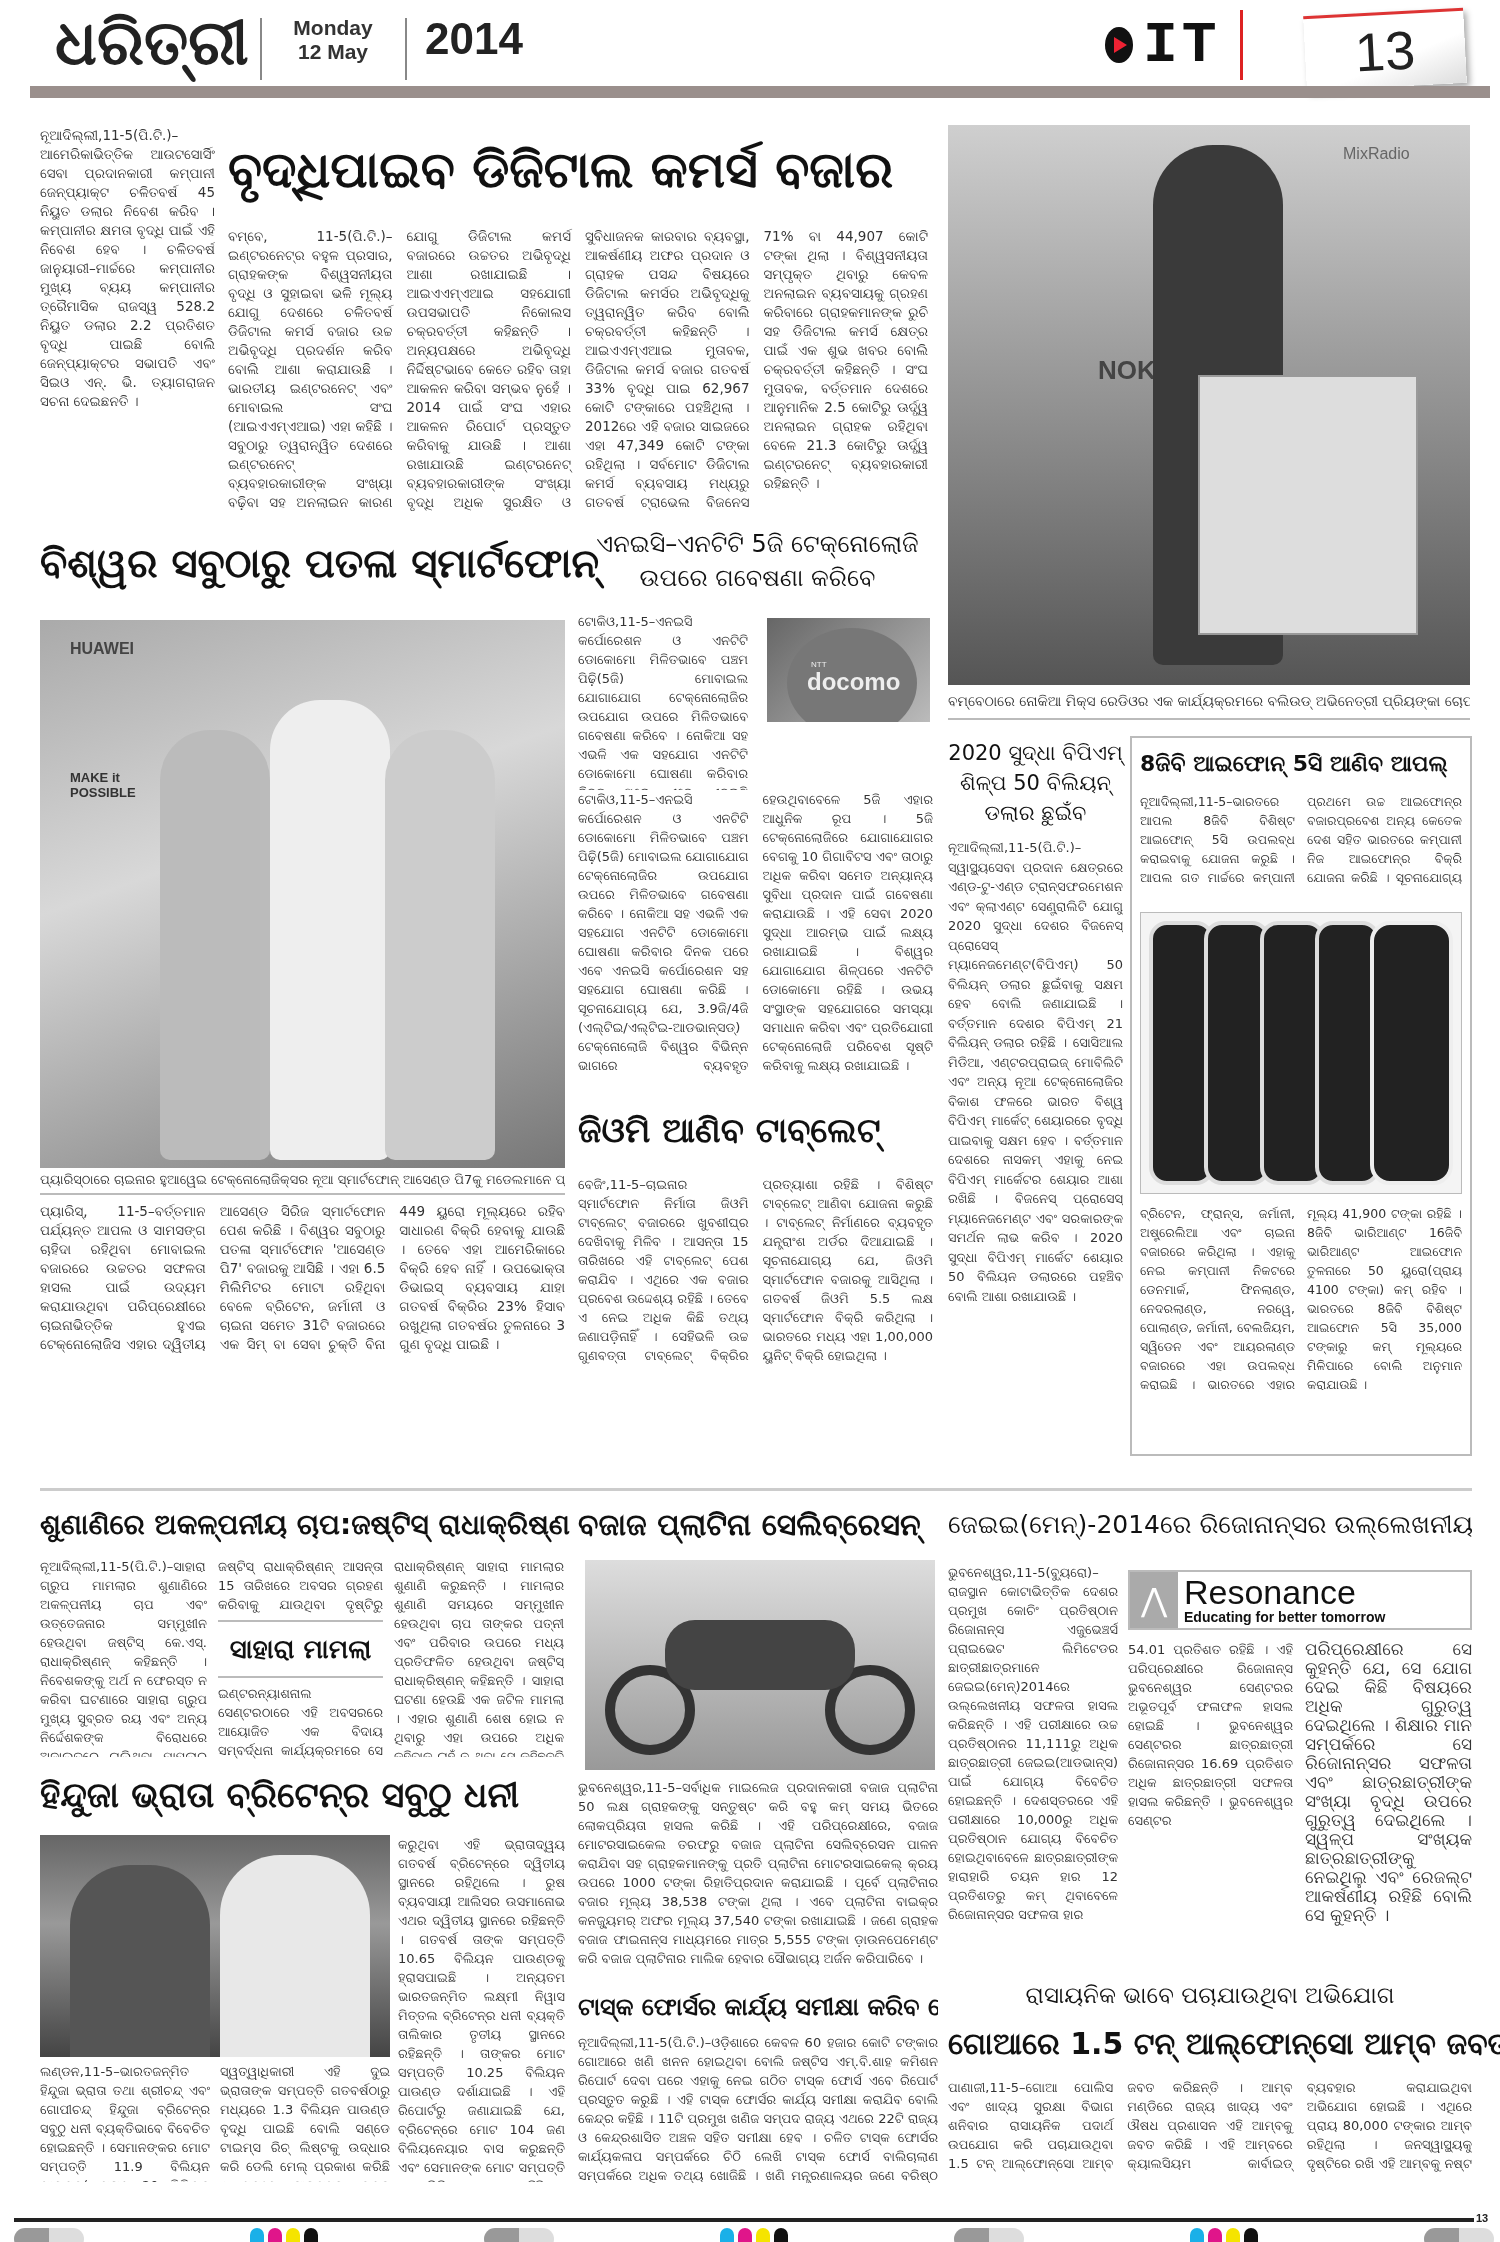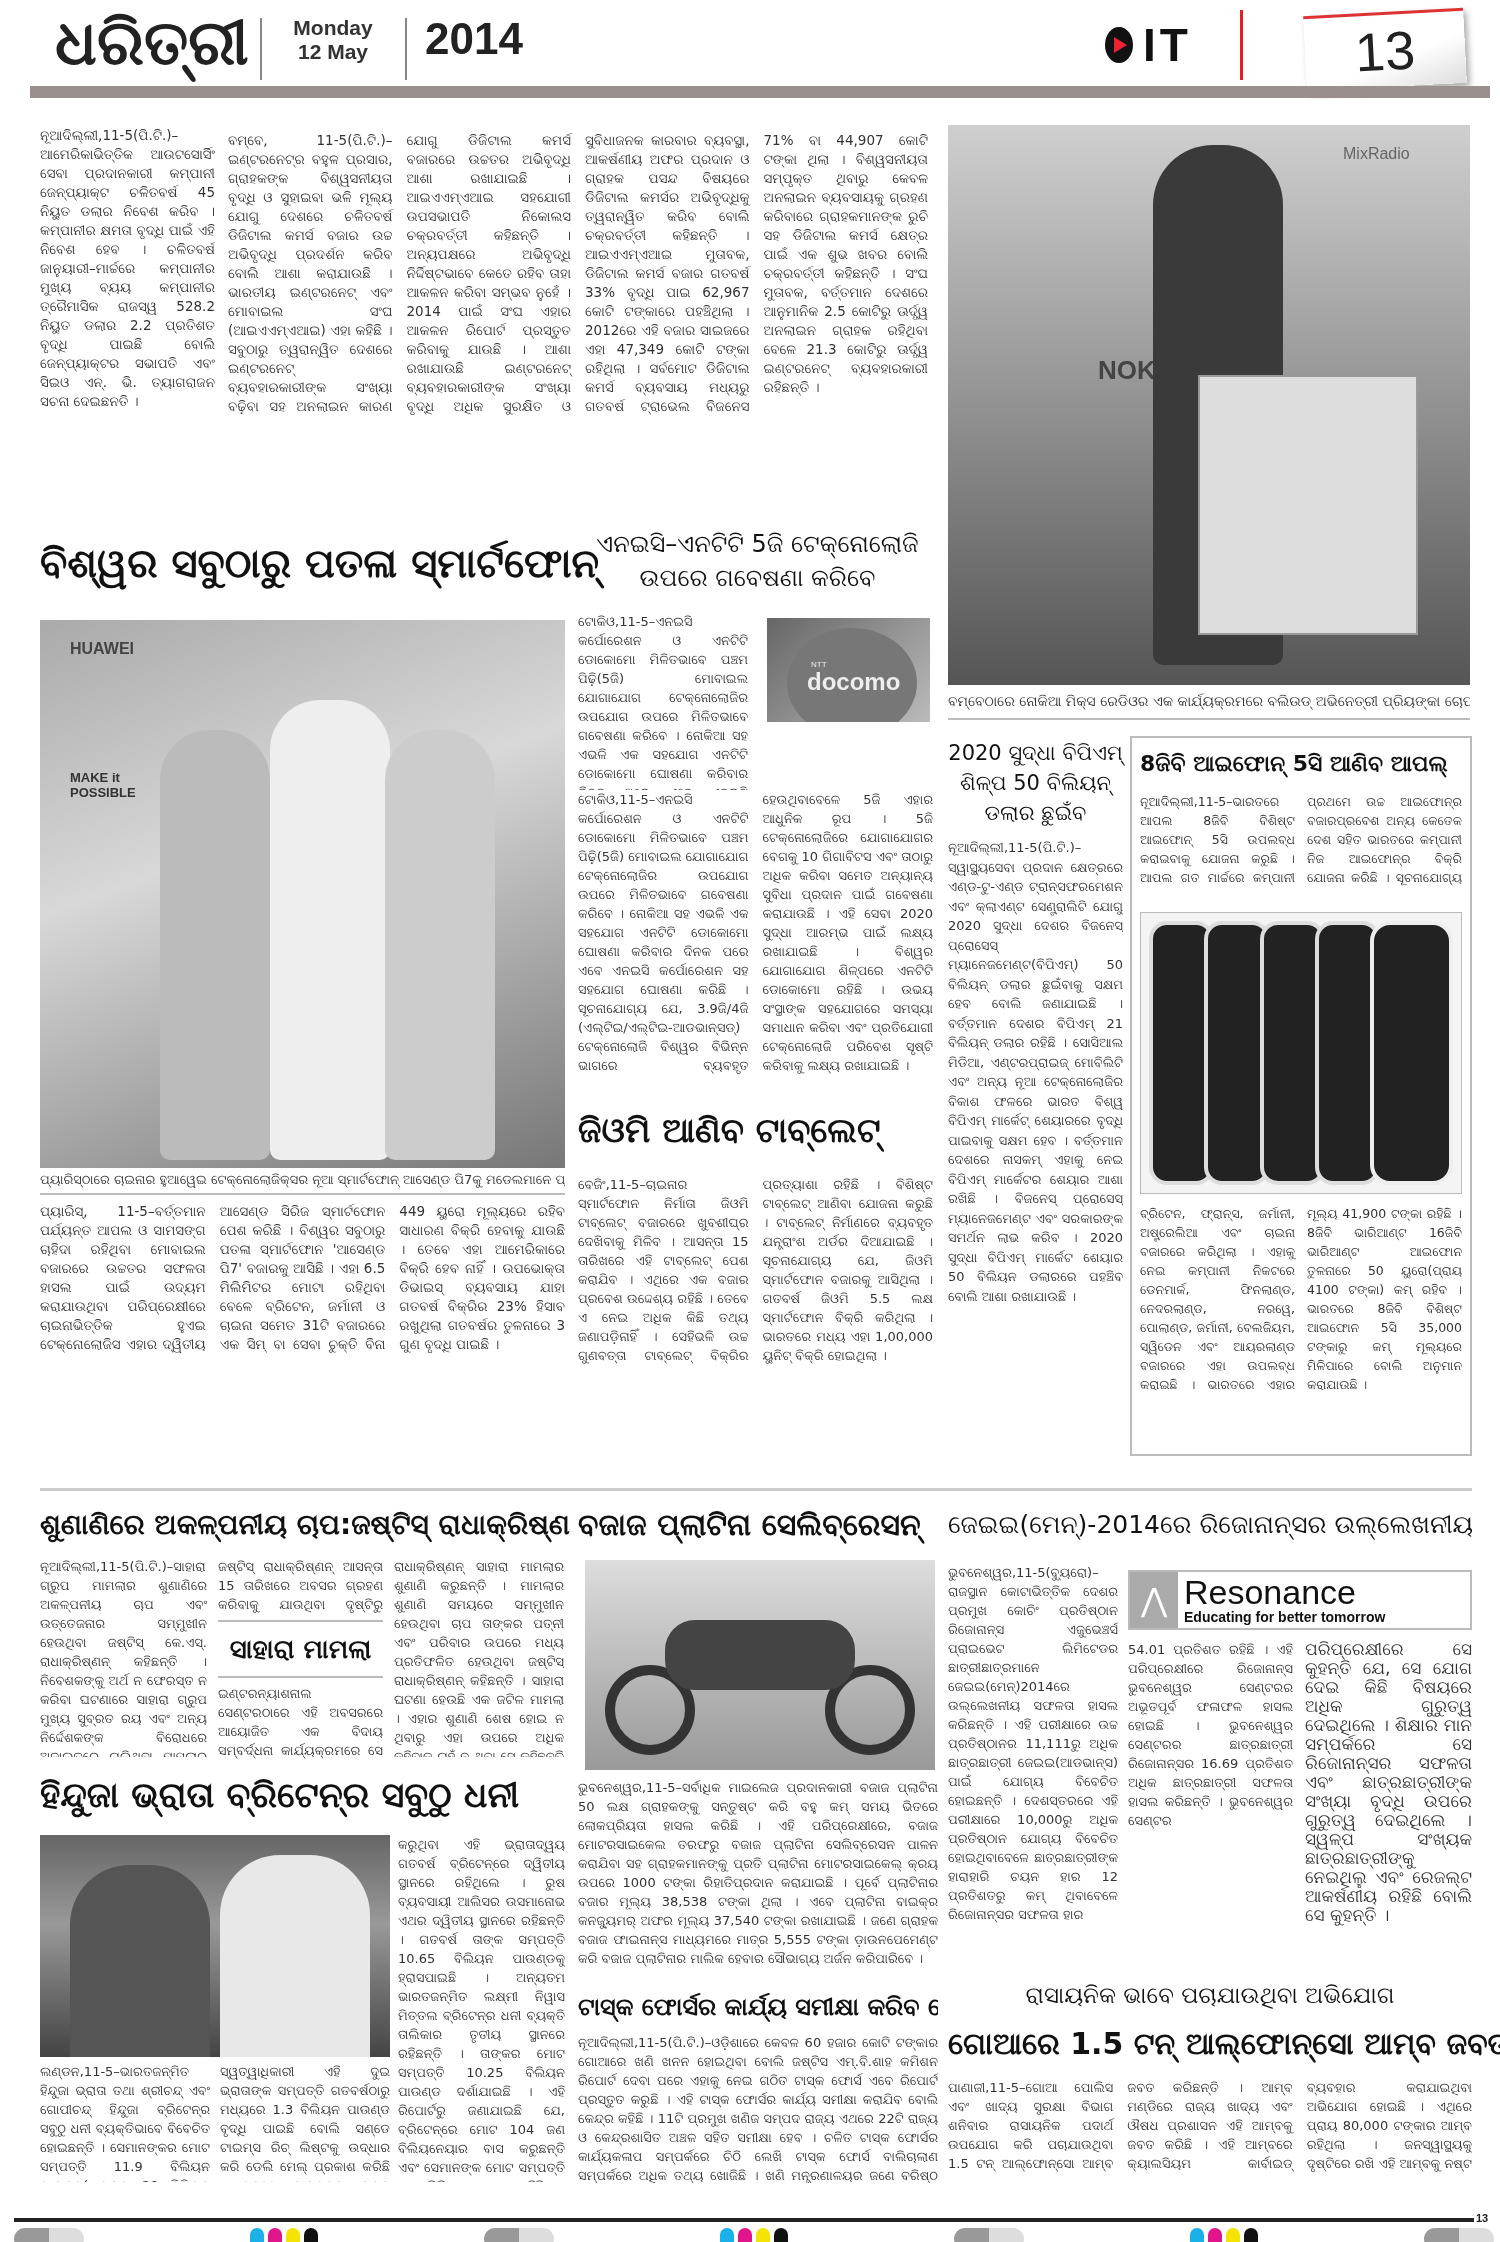--- a/index.html
+++ b/index.html
@@ -6,21 +6,21 @@
 html,body{width:1500px;height:2242px;background:#fff;overflow:hidden}
 body{position:relative;font-family:"DejaVu Sans",sans-serif;color:#222}
 .abs{position:absolute}
 .masthead-logo{left:55px;top:8px;font-size:62px;font-weight:bold;color:#222;font-family:"DejaVu Serif",serif;line-height:70px}
 .vline{width:2px;background:#888}
 .date-box{left:200px;top:16px;width:170px;text-align:center;font-family:"Liberation Sans",sans-serif;font-weight:bold;color:#333;font-size:21px;line-height:24px}
 .year{left:295px;top:14px;font-family:"Liberation Sans",sans-serif;font-weight:bold;font-size:44px;color:#222}
 .section-badge{left:1000px;top:20px;height:50px;display:flex;align-items:center;gap:10px}
 .play-icon{width:28px;height:36px;border-radius:50%;background:#111;position:relative}
 .play-icon:after{content:"";position:absolute;left:9px;top:10px;border-left:13px solid #e23;border-top:8px solid transparent;border-bottom:8px solid transparent}
-.section-label{font-family:Liberation Sans, sans-serif;font-weight:900;font-size:46px;letter-spacing:4px;color:#111}
+.section-label{font-family:Liberation Mono, monospace;font-weight:900;font-size:58px;letter-spacing:4px;color:#111}
 .red-rule{left:1240px;top:10px;width:3px;height:70px;background:#d22}
 .page-flag{left:1285px;top:12px;width:180px;height:75px;background:linear-gradient(160deg,#fff 60%,#ddd);border-top:3px solid #d33;transform:rotate(-3deg);box-shadow:3px 4px 6px #aaa;display:flex;align-items:center;justify-content:center;font-family:"Liberation Sans",sans-serif;font-size:54px;color:#222}
 .top-rule{left:30px;top:86px;width:1460px;height:12px;background:#9a8f8c}
 .hd{font-family:"DejaVu Sans",sans-serif;font-weight:bold;color:#111;line-height:1.1}
 .body-text{font-size:13.5px;line-height:19px;color:#333;text-align:justify;overflow:hidden}
 .photo{background:#888;overflow:hidden}
 .caption{font-size:14px;color:#333;text-align:center;white-space:nowrap;overflow:hidden}
 .hrule{height:2px;background:#bbb}
 .boxed{border:2px solid #bbb}
 .dots{display:flex;gap:4px}
@@ -44,20 +44,21 @@
 </div>
 <div class="abs red-rule"></div>
 <div class="abs page-flag" style="left:1305px;width:160px">13</div>
 <div class="abs top-rule"></div>
 
 <div class="abs" style="left:40px;top:118px;width:175px">
   <div class="body-text" style="margin-top:8px;height:280px">ନୂଆଦିଲ୍ଲୀ,11-5(ପି.ଟି.)– ଆମେରିକାଭିତ୍ତିକ ଆଉଟସୋର୍ସିଂ ସେବା ପ୍ରଦାନକାରୀ କମ୍ପାନୀ ଜେନ୍‌ପ୍ୟାକ୍ଟ ଚଳିତବର୍ଷ 45 ନିୟୁତ ଡଲାର ନିବେଶ କରିବ । କମ୍ପାନୀର କ୍ଷମତା ବୃଦ୍ଧି ପାଇଁ ଏହି ନିବେଶ ହେବ । ଚଳିତବର୍ଷ ଜାନୁୟାରୀ–ମାର୍ଚ୍ଚରେ କମ୍ପାନୀର ମୁଖ୍ୟ ବ୍ୟୟ କମ୍ପାନୀର ତ୍ରୈମାସିକ ରାଜସ୍ୱ 528.2 ନିୟୁତ ଡଲାର 2.2 ପ୍ରତିଶତ ବୃଦ୍ଧି ପାଇଛି ବୋଲି ଜେନ୍‌ପ୍ୟାକ୍ଟର ସଭାପତି ଏବଂ ସିଇଓ ଏନ୍. ଭି. ତ୍ୟାଗରାଜନ ସୂଚନା ଦେଇଛନ୍ତି ।</div>
 </div>
 
 <div class="abs" style="left:228px;top:125px;width:700px">
+  <div class="hd" style="font-size:50px;line-height:90px;height:96px;white-space:nowrap">ବୃଦ୍ଧିପାଇବ ଡିଜିଟାଲ କମର୍ସ ବଜାର</div>
   <div class="body-text" style="column-count:4;column-gap:14px;height:288px;margin-top:6px">ବମ୍ବେ, 11-5(ପି.ଟି.)– ଇଣ୍ଟରନେଟ୍‌ର ବହୁଳ ପ୍ରସାର, ଗ୍ରାହକଙ୍କ ବିଶ୍ୱସନୀୟତା ବୃଦ୍ଧି ଓ ସୁହାଇବା ଭଳି ମୂଲ୍ୟ ଯୋଗୁ ଦେଶରେ ଚଳିତବର୍ଷ ଡିଜିଟାଲ କମର୍ସ ବଜାର ଉଚ୍ଚ ଅଭିବୃଦ୍ଧି ପ୍ରଦର୍ଶନ କରିବ ବୋଲି ଆଶା କରାଯାଉଛି । ଭାରତୀୟ ଇଣ୍ଟରନେଟ୍ ଏବଂ ମୋବାଇଲ ସଂଘ (ଆଇଏଏମ୍ଏଆଇ) ଏହା କହିଛି । ସବୁଠାରୁ ତ୍ୱରାନ୍ୱିତ ଦେଶରେ ଇଣ୍ଟରନେଟ୍ ବ୍ୟବହାରକାରୀଙ୍କ ସଂଖ୍ୟା ବଢ଼ିବା ସହ ଅନଲାଇନ କାରଣ ଯୋଗୁ ଡିଜିଟାଲ କମର୍ସ ବଜାରରେ ଉଚ୍ଚତର ଅଭିବୃଦ୍ଧି ଆଶା ରଖାଯାଇଛି । ଆଇଏଏମ୍ଏଆଇ ସହଯୋଗୀ ଉପସଭାପତି ନିକୋଲସ ଚକ୍ରବର୍ତ୍ତୀ କହିଛନ୍ତି । ଅନ୍ୟପକ୍ଷରେ ଅଭିବୃଦ୍ଧି ନିର୍ଦ୍ଦିଷ୍ଟଭାବେ କେତେ ରହିବ ତାହା ଆକଳନ କରିବା ସମ୍ଭବ ନୁହେଁ । 2014 ପାଇଁ ସଂଘ ଏହାର ଆକଳନ ରିପୋର୍ଟ ପ୍ରସ୍ତୁତ କରିବାକୁ ଯାଉଛି । ଆଶା ରଖାଯାଉଛି ଇଣ୍ଟରନେଟ୍ ବ୍ୟବହାରକାରୀଙ୍କ ସଂଖ୍ୟା ବୃଦ୍ଧି ଅଧିକ ସୁରକ୍ଷିତ ଓ ସୁବିଧାଜନକ କାରବାର ବ୍ୟବସ୍ଥା, ଆକର୍ଷଣୀୟ ଅଫର ପ୍ରଦାନ ଓ ଗ୍ରାହକ ପସନ୍ଦ ବିଷୟରେ ଡିଜିଟାଲ କମର୍ସର ଅଭିବୃଦ୍ଧିକୁ ତ୍ୱରାନ୍ୱିତ କରିବ ବୋଲି ଚକ୍ରବର୍ତ୍ତୀ କହିଛନ୍ତି । ଆଇଏଏମ୍ଏଆଇ ମୁତାବକ, ଡିଜିଟାଲ କମର୍ସ ବଜାର ଗତବର୍ଷ 33% ବୃଦ୍ଧି ପାଇ 62,967 କୋଟି ଟଙ୍କାରେ ପହଞ୍ଚିଥିଲା । 2012ରେ ଏହି ବଜାର ସାଇଜରେ ଏହା 47,349 କୋଟି ଟଙ୍କା ରହିଥିଲା । ସର୍ବମୋଟ ଡିଜିଟାଲ କମର୍ସ ବ୍ୟବସାୟ ମଧ୍ୟରୁ ଗତବର୍ଷ ଟ୍ରାଭେଲ ବିଜନେସ 71% ବା 44,907 କୋଟି ଟଙ୍କା ଥିଲା । ବିଶ୍ୱସନୀୟତା ସମ୍ପୃକ୍ତ ଥିବାରୁ କେବଳ ଅନଲାଇନ ବ୍ୟବସାୟକୁ ଗ୍ରହଣ କରିବାରେ ଗ୍ରାହକମାନଙ୍କ ରୁଚି ସହ ଡିଜିଟାଲ କମର୍ସ କ୍ଷେତ୍ର ପାଇଁ ଏକ ଶୁଭ ଖବର ବୋଲି ଚକ୍ରବର୍ତ୍ତୀ କହିଛନ୍ତି । ସଂଘ ମୁତାବକ, ବର୍ତ୍ତମାନ ଦେଶରେ ଆନୁମାନିକ 2.5 କୋଟିରୁ ଊର୍ଦ୍ଧ୍ୱ ଅନଲାଇନ ଗ୍ରାହକ ରହିଥିବା ବେଳେ 21.3 କୋଟିରୁ ଊର୍ଦ୍ଧ୍ୱ ଇଣ୍ଟରନେଟ୍ ବ୍ୟବହାରକାରୀ ରହିଛନ୍ତି ।</div>
 </div>
 
 <div class="abs photo" style="left:948px;top:125px;width:522px;height:560px;background:linear-gradient(180deg,#cfcfcf,#8c8c8c 55%,#555)">
   <div style="position:absolute;left:150px;top:230px;font:bold 26px 'Liberation Sans',sans-serif;color:#444">NOKIA</div>
   <div style="position:absolute;left:395px;top:20px;font:16px 'Liberation Sans',sans-serif;color:#666">MixRadio</div>
   <div style="position:absolute;left:205px;top:20px;width:130px;height:520px;border-radius:60px 60px 10px 10px;background:#3a3a3a"></div>
   <div style="position:absolute;left:250px;top:250px;width:220px;height:260px;background:#ddd;border:2px solid #999"></div>
 </div>
 <div class="abs caption" style="left:948px;top:693px;width:522px">ବମ୍ବେଠାରେ ନୋକିଆ ମିକ୍ସ ରେଡିଓର ଏକ କାର୍ଯ୍ୟକ୍ରମରେ ବଲିଉଡ୍ ଅଭିନେତ୍ରୀ ପ୍ରିୟଙ୍କା ଚୋପ୍ରା ।</div>

